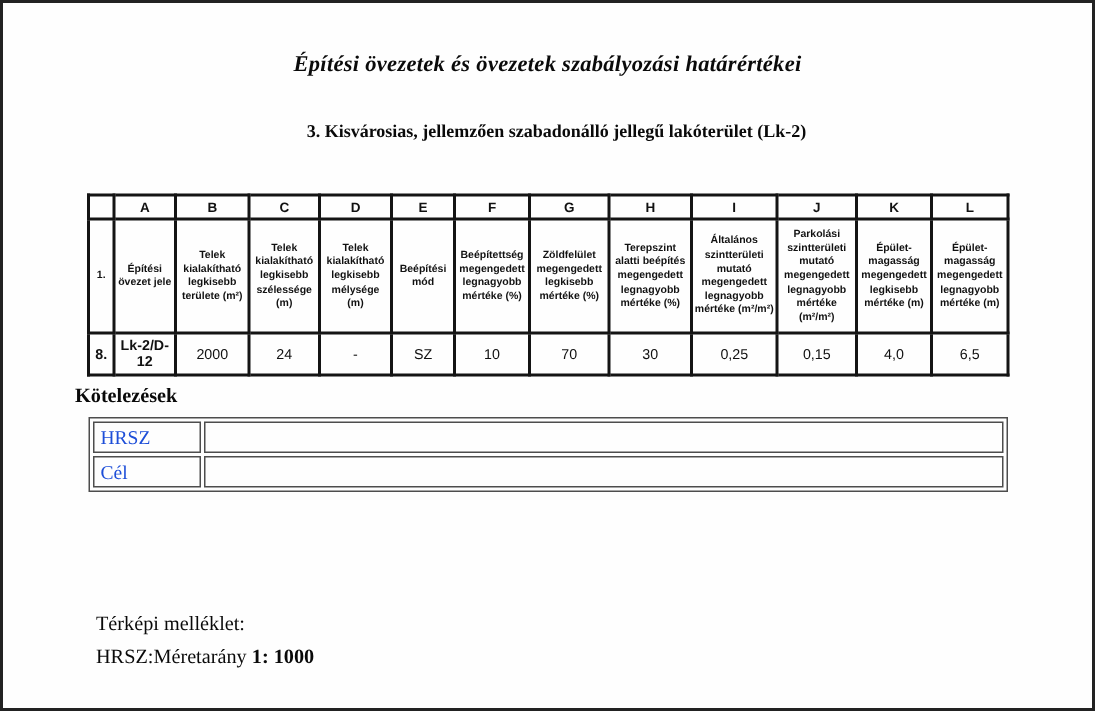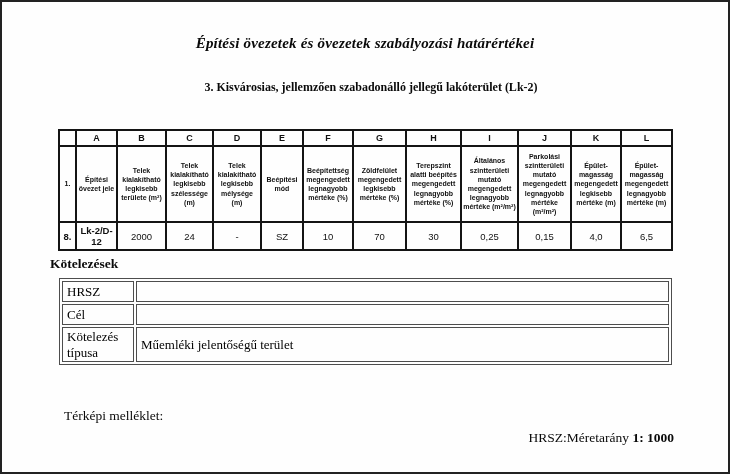--- a/index.html
+++ b/index.html
@@ -44,32 +44,32 @@
   
   .oblig-heading {
     position: absolute; left: 48px; top: 254px;
     font-weight: bold; font-size: 13.5px;
   }
   .otable {
     position: absolute; left: 57px; top: 276px;
     width: 613px; table-layout: fixed;
     border-collapse: separate; border-spacing: 2px;
     border: 1px solid #4d4d4d;
-    font-size: 13px; color: #000000;
+    font-size: 13px; color: #1d4ed8;
   }
   .otable td { border: 1px solid #4d4d4d; padding: 0 4px; vertical-align: middle; line-height: 1.18; background: #fefefe; }
   .otable col.lblcol { width: 72px; }
   .otable tr.small td { height: 19px; }
   .otable tr.big td { height: 33px; }
 
   
   .footer-map { position: absolute; left: 62px; top: 406px; font-size: 13.5px; }
   .footer-row {
     position: absolute; left: 62px; top: 428px; width: 610px;
-    display: flex; justify-content: flex-end; font-size: 13.5px;
+    display: flex; justify-content: flex-start; font-size: 13.5px;
   }
   .scale-wrap b { font-weight: bold; }
 </style>
 </head>
 <body>
 
 <div class="page">
 
   <div class="doc-title">Építési övezetek és övezetek szabályozási határértékei</div>
   <div class="doc-subtitle">3. Kisvárosias, jellemzően szabadonálló jellegű lakóterület (Lk-2)</div>
@@ -148,24 +148,20 @@
       </colgroup>
     <tbody>
         <tr class="small">
       <td>HRSZ</td>
       <td></td>
     </tr>
     <tr class="small">
       <td>Cél</td>
       <td></td>
     </tr>
-    <tr class="big">
-      <td>Kötelezés típusa</td>
-      <td>Műemléki jelentőségű terület</td>
-    </tr>
   </tbody>
     </table>
 
   <div class="footer-map">Térképi melléklet:</div>
 
   <div class="footer-row">
     <span>HRSZ:</span>
     <span class="scale-wrap"><span>Méretarány</span>&nbsp;<b>1: 1000</b></span>
   </div>
 

